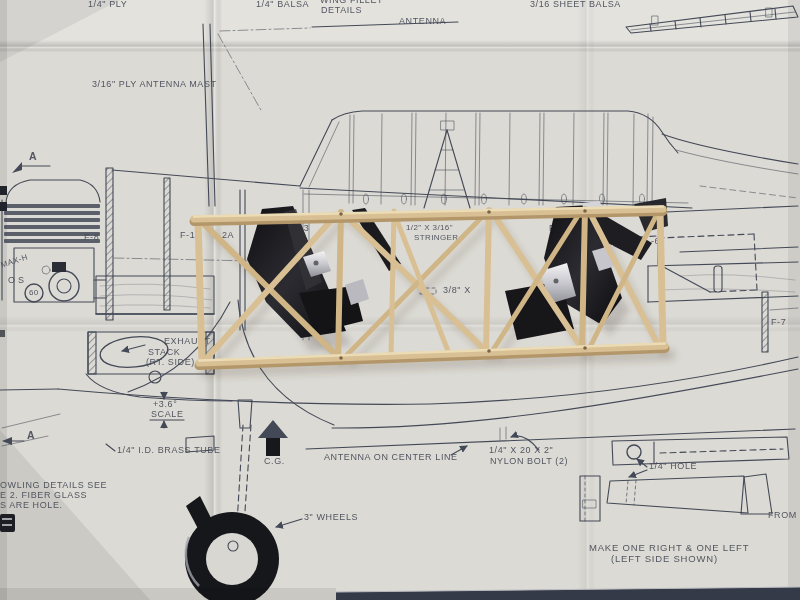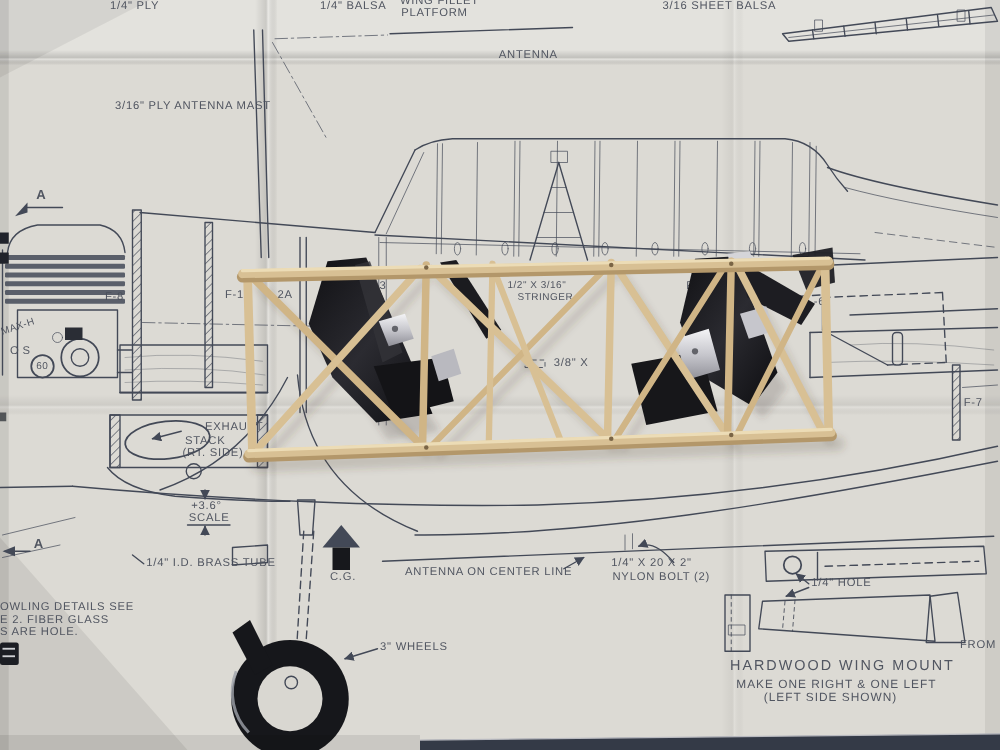--- a/index.html
+++ b/index.html
@@ -299,22 +299,22 @@
       <polygon points="336,592 800,587 800,600 336,600" fill="#343a47"></polygon>
       <line x1="336" y1="592" x2="800" y2="587" stroke="#b9bac0" stroke-width="1"></line>
       <rect x="0" y="588" width="336" height="12" fill="#00000014"></rect>
     </g>
   </svg>
 
   <div class="labels">
     <div class="lbl" style="left:88px;top:0px">1/4" PLY</div>
     <div class="lbl" style="left:256px;top:0px">1/4" BALSA</div>
     <div class="lbl" style="left:320px;top:-4px">WING FILLET</div>
-    <div class="lbl" style="left:321px;top:6px">PLATFORM</div>
-    <div class="lbl" style="left:399px;top:39px">ANTENNA</div>
+    <div class="lbl" style="left:321px;top:6px">DETAILS</div>
+    <div class="lbl" style="left:399px;top:17px">ANTENNA</div>
     <div class="lbl" style="left:92px;top:80px">3/16" PLY ANTENNA MAST</div>
     <div class="lbl" style="left:530px;top:0px">3/16 SHEET BALSA</div>
     <div class="lbl" style="left:84px;top:233px">F-8</div>
     <div class="lbl" style="left:180px;top:231px">F-1</div>
     <div class="lbl" style="left:222px;top:231px">2A</div>
     <div class="lbl" style="left:294px;top:224px">F-3</div>
     <div class="lbl lbl-sm" style="left:406px;top:224px">1/2" X 3/16"</div>
     <div class="lbl lbl-sm" style="left:414px;top:234px">STRINGER</div>
     <div class="lbl" style="left:549px;top:224px">F-5</div>
     <div class="lbl" style="left:651px;top:237px">-6</div>
@@ -325,21 +325,20 @@
     <div class="lbl" style="left:146px;top:358px">(RT. SIDE)</div>
     <div class="lbl" style="left:153px;top:400px">+3.6°</div>
     <div class="lbl" style="left:151px;top:410px">SCALE</div>
     <div class="lbl" style="left:117px;top:446px">1/4" I.D. BRASS TUBE</div>
     <div class="lbl" style="left:264px;top:457px">C.G.</div>
     <div class="lbl" style="left:324px;top:453px">ANTENNA ON CENTER LINE</div>
     <div class="lbl" style="left:489px;top:446px">1/4" X 20 X 2"</div>
     <div class="lbl" style="left:490px;top:457px">NYLON BOLT (2)</div>
     <div class="lbl" style="left:649px;top:462px">1/4" HOLE</div>
     <div class="lbl" style="left:768px;top:511px">FROM S</div>
-    <div class="lbl lbl-lg" style="left:584px;top:528px">HARDWOOD WING MOUNT</div>
     <div class="lbl lbl-md" style="left:589px;top:543px">MAKE ONE RIGHT &amp; ONE LEFT</div>
     <div class="lbl lbl-md" style="left:611px;top:554px">(LEFT SIDE SHOWN)</div>
     <div class="lbl" style="left:304px;top:513px">3" WHEELS</div>
     <div class="lbl" style="left:0px;top:481px">OWLING DETAILS SEE</div>
     <div class="lbl" style="left:0px;top:491px">E 2. FIBER GLASS</div>
     <div class="lbl" style="left:0px;top:501px">S ARE HOLE.</div>
     <div class="lbl lbl-sm rot" style="left:0px;top:262px">MAX-H</div>
     <div class="lbl" style="left:8px;top:276px;letter-spacing:3px">OS</div>
     <div class="lbl lbl-sm" style="left:29px;top:289px">60</div>
     <div class="lbl lbl-bold" style="left:29px;top:151px">A</div>

